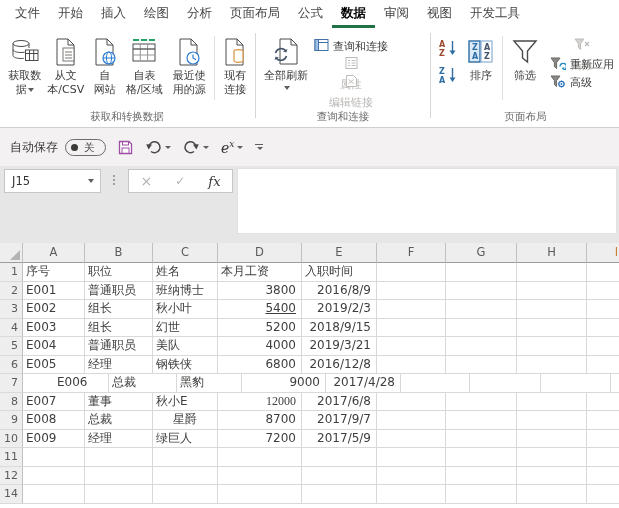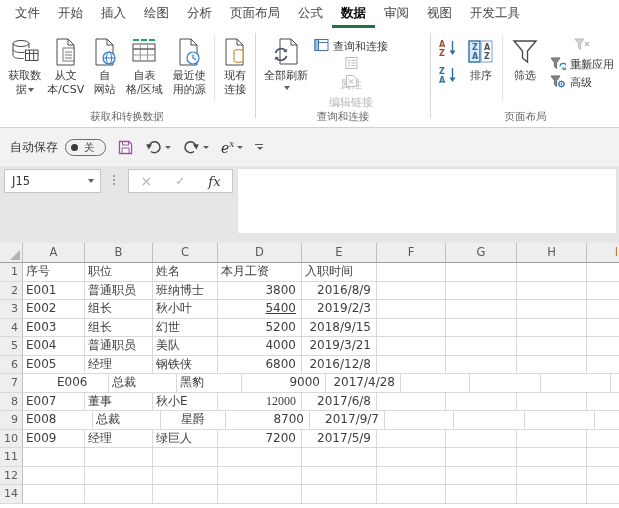--- a/index.html
+++ b/index.html
@@ -479,21 +479,21 @@
           <div class="cell" style="width: 65px;">秋小E</div>
           <div class="cell num" style="width: 84px; font-family: Liberation Serif, serif;">12000</div>
           <div class="cell num" style="width: 75px;">2017/6/8</div>
           <div class="cell" style="width: 69px;"></div>
           <div class="cell" style="width: 71px;"></div>
           <div class="cell" style="width: 70px;"></div>
           <div class="cell" style="width: 60px;"></div>
         </div>
         <div class="grow">
           <div class="rowhdr">9</div>
-          <div class="cell" style="width: 70px;">E008</div>
+          <div class="cell" style="width: 62px;">E008</div>
           <div class="cell" style="width: 68px;">总裁</div>
           <div class="cell" style="width: 65px; text-align: center;">星爵</div>
           <div class="cell num" style="width: 84px;">8700</div>
           <div class="cell num" style="width: 75px;">2017/9/7</div>
           <div class="cell" style="width: 69px;"></div>
           <div class="cell" style="width: 71px;"></div>
           <div class="cell" style="width: 70px;"></div>
           <div class="cell" style="width: 60px;"></div>
         </div>
         <div class="grow">

